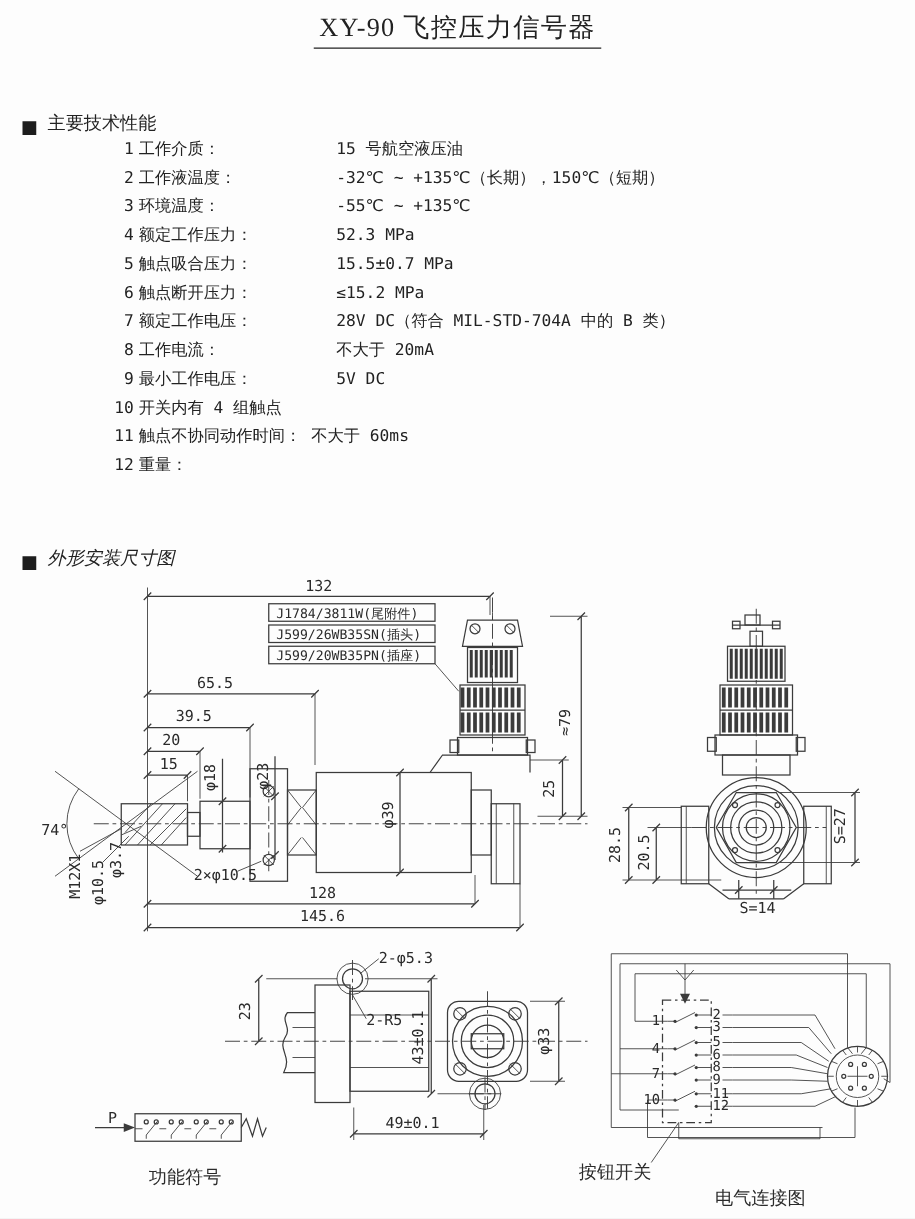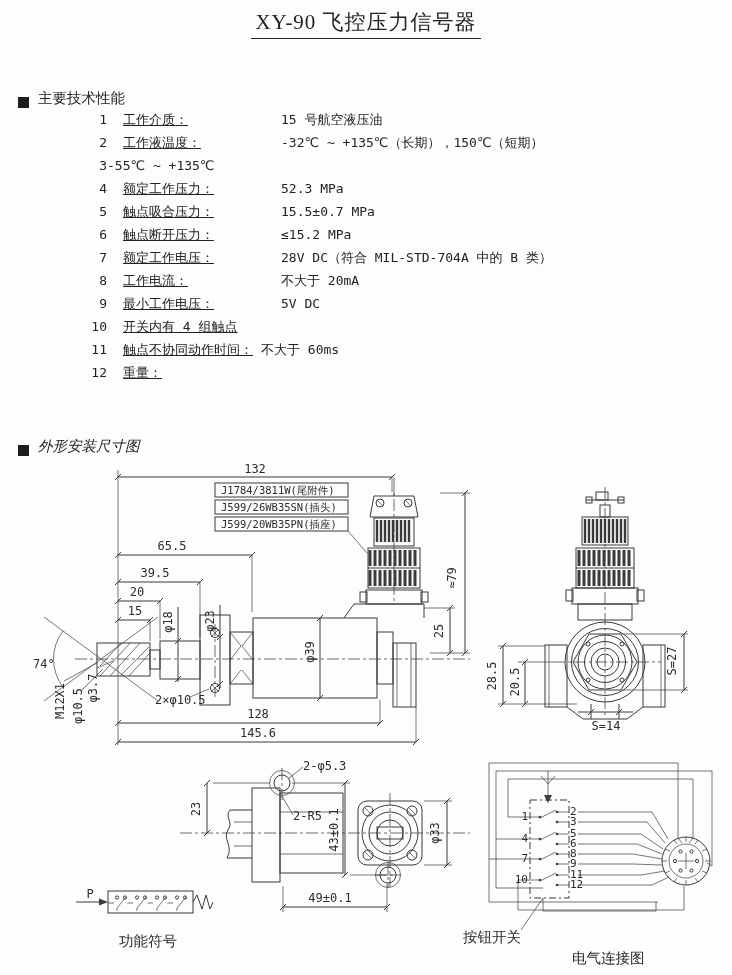--- a/index.html
+++ b/index.html
@@ -11,21 +11,21 @@
          font-size:21px;letter-spacing:1px;border-bottom:1.5px solid #222;padding:0 4px 2px 4px;}
   
   .sec-head{position:absolute;left:18px;display:flex;align-items:flex-end;font-size:14.5px;margin-top:29px;}
   .sq{width:11px;height:11px;background:#1d1d1d;margin-right:9px;}
   #sec1{top:60px;} #sec2{top:408px;font-style:italic;}
   
   #spec-list{position:absolute;top:108px;left:0;width:732px;
              font-family:"DejaVu Sans Mono","DejaVu Sans",monospace;font-size:13px;}
   .spec-row{display:flex;height:23px;line-height:23px;padding-left:83px;white-space:nowrap;}
   .spec-row .n{width:24px;text-align:right;flex:none;}
-  .spec-row .l{margin-left:16px;width:158px;flex:none;text-decoration:underline;}
+  .spec-row .l{margin-left:4px;width:158px;flex:none;}
   .spec-row.flow .l{width:auto;}
   .spec-row.flow .v{margin-left:8px;}
   
   #dwg{position:absolute;top:455px;left:0;}
   #dwg line,#dwg path,#dwg rect,#dwg circle,#dwg polyline,#dwg polygon
       {stroke:#3b3b3b;fill:none;stroke-width:1;}
   #dwg .bars{stroke-width:3;} #dwg .bars2{stroke-width:2.4;}
   #dwg .thin{stroke-width:.7;}
   #dwg .cl{stroke-dasharray:12 3 3 3;stroke-width:.75;}
   #dwg .dash{stroke-dasharray:7 3 2 3;}
@@ -55,20 +55,21 @@
         <span class="l">工作介质：</span>
         <span class="v">15 号航空液压油</span>
       </div>
     <div class="spec-row">
         <span class="n">2</span>
         <span class="l">工作液温度：</span>
         <span class="v">-32℃ ~ +135℃（长期），150℃（短期）</span>
       </div>
     <div class="spec-row">
         <span class="n">3</span>
+        <span class="l">环境温度：</span>
         <span class="v">-55℃ ~ +135℃</span>
       </div>
     <div class="spec-row">
         <span class="n">4</span>
         <span class="l">额定工作压力：</span>
         <span class="v">52.3 MPa</span>
       </div>
     <div class="spec-row">
         <span class="n">5</span>
         <span class="l">触点吸合压力：</span>

